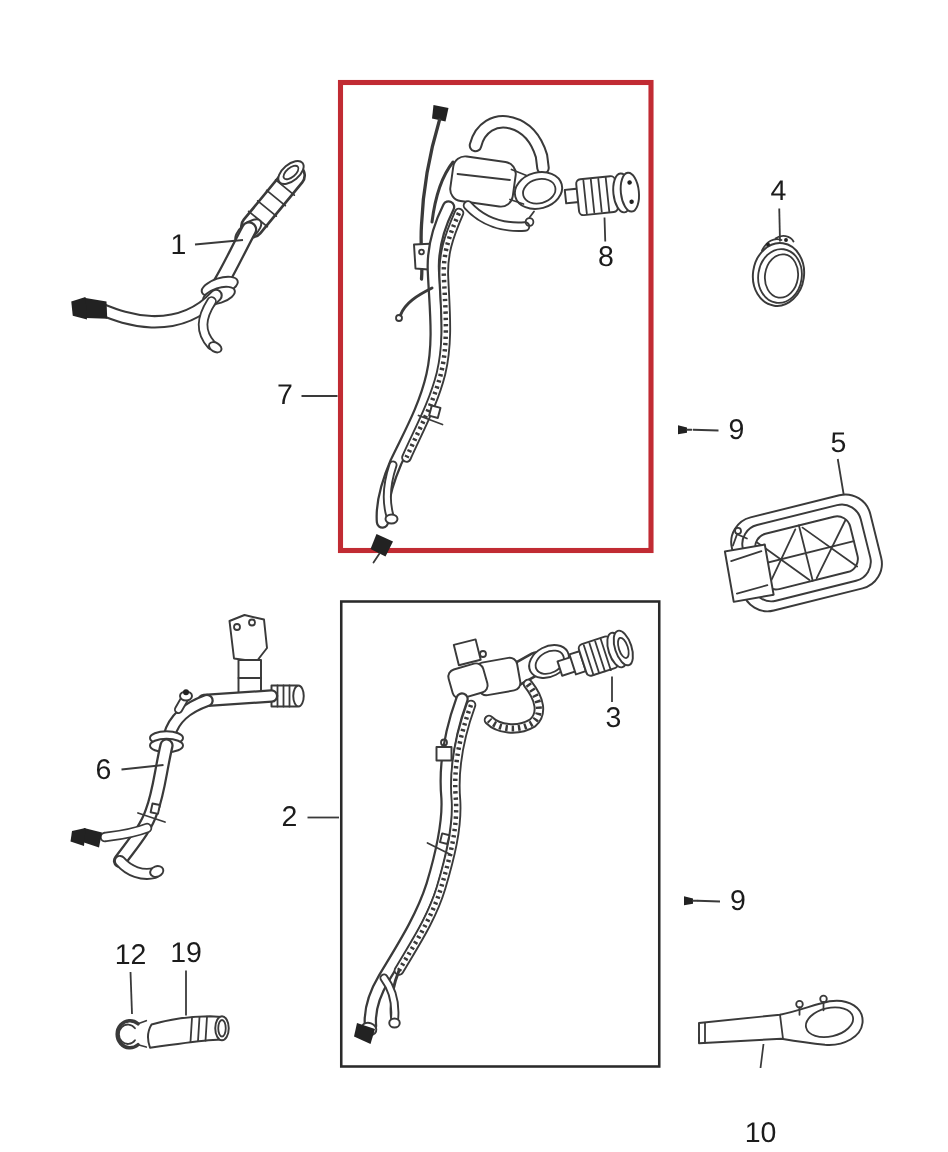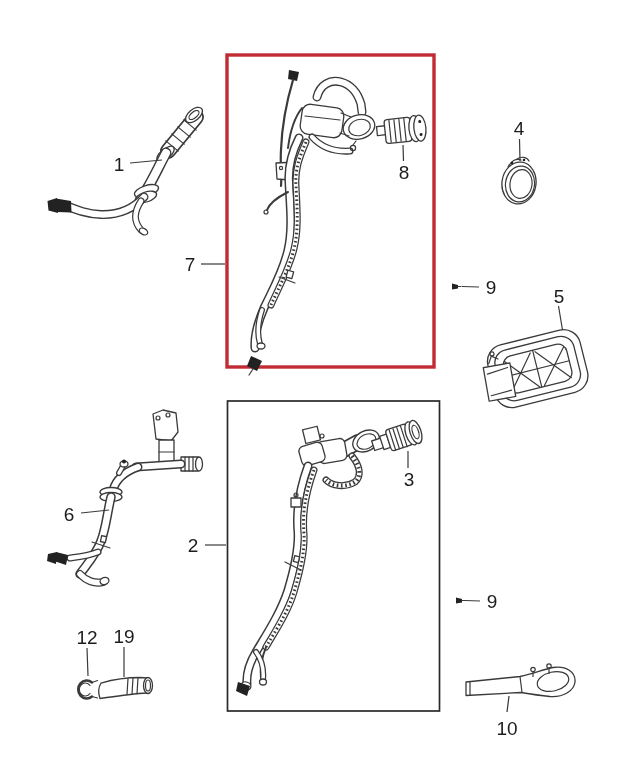--- a/index.html
+++ b/index.html
@@ -239,16 +239,16 @@
   <span class="callout" style="left:119px;top:164px">1</span>
   <span class="callout" style="left:190px;top:264px">7</span>
   <span class="callout" style="left:404px;top:172px">8</span>
   <span class="callout" style="left:519px;top:128px">4</span>
   <span class="callout" style="left:491px;top:287px">9</span>
   <span class="callout" style="left:559px;top:296px">5</span>
   <span class="callout" style="left:69px;top:514px">6</span>
   <span class="callout" style="left:193px;top:545px">2</span>
   <span class="callout" style="left:409px;top:479px">3</span>
   <span class="callout" style="left:492px;top:601px">9</span>
-  <span class="callout" style="left:507px;top:728px">10</span>
+  <span class="callout" style="left:507px;top:756px">10</span>
   <span class="callout" style="left:87px;top:637px">12</span>
   <span class="callout" style="left:124px;top:636px">19</span>
 </div>
 
 </body></html>

